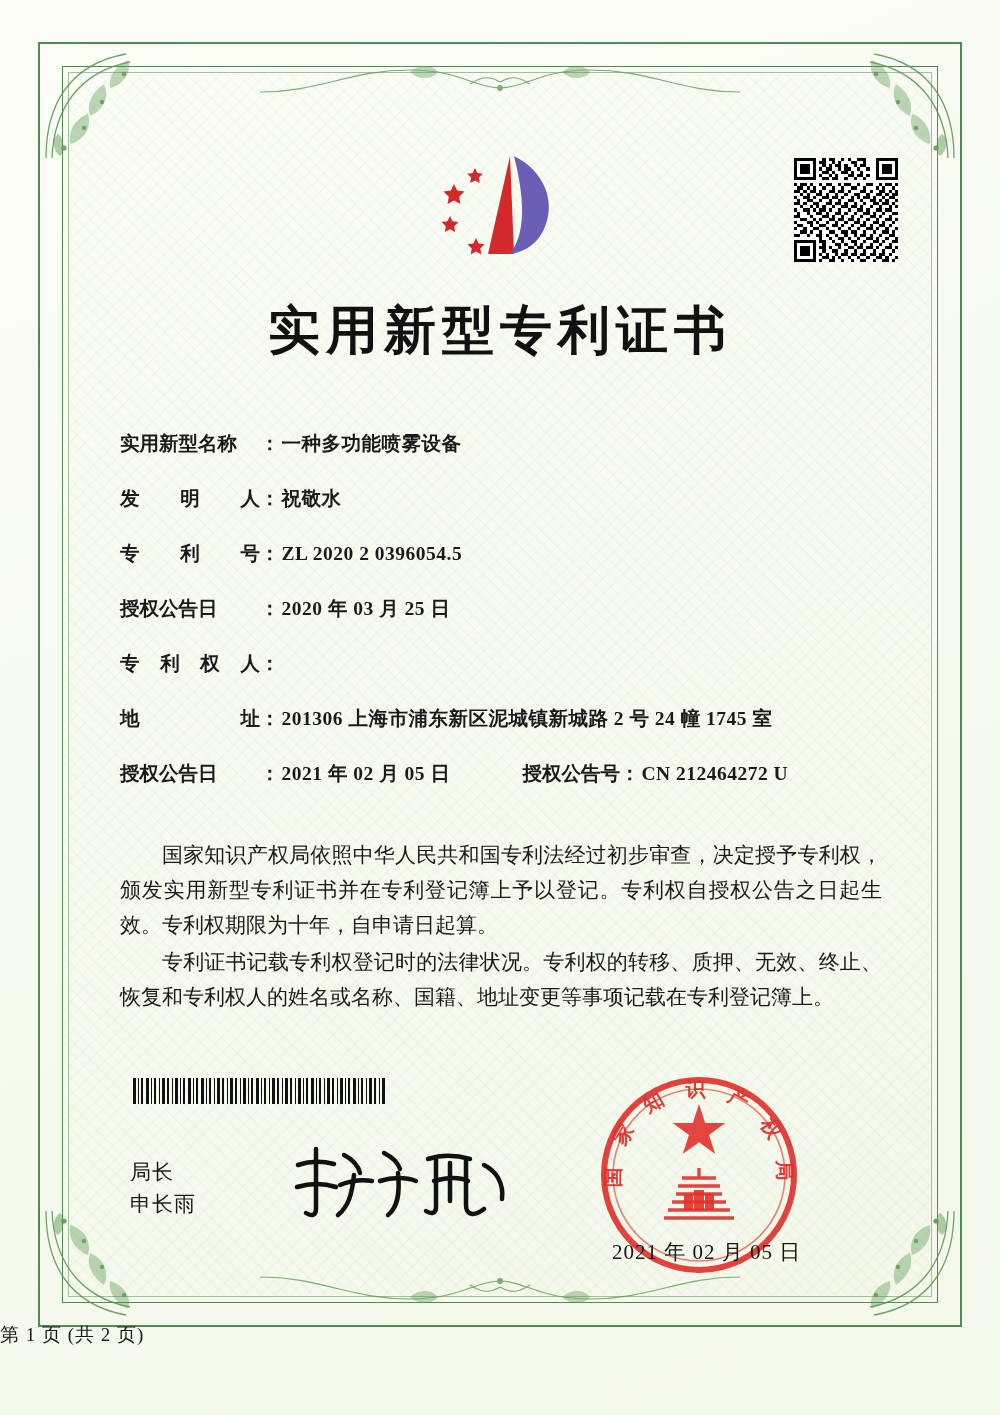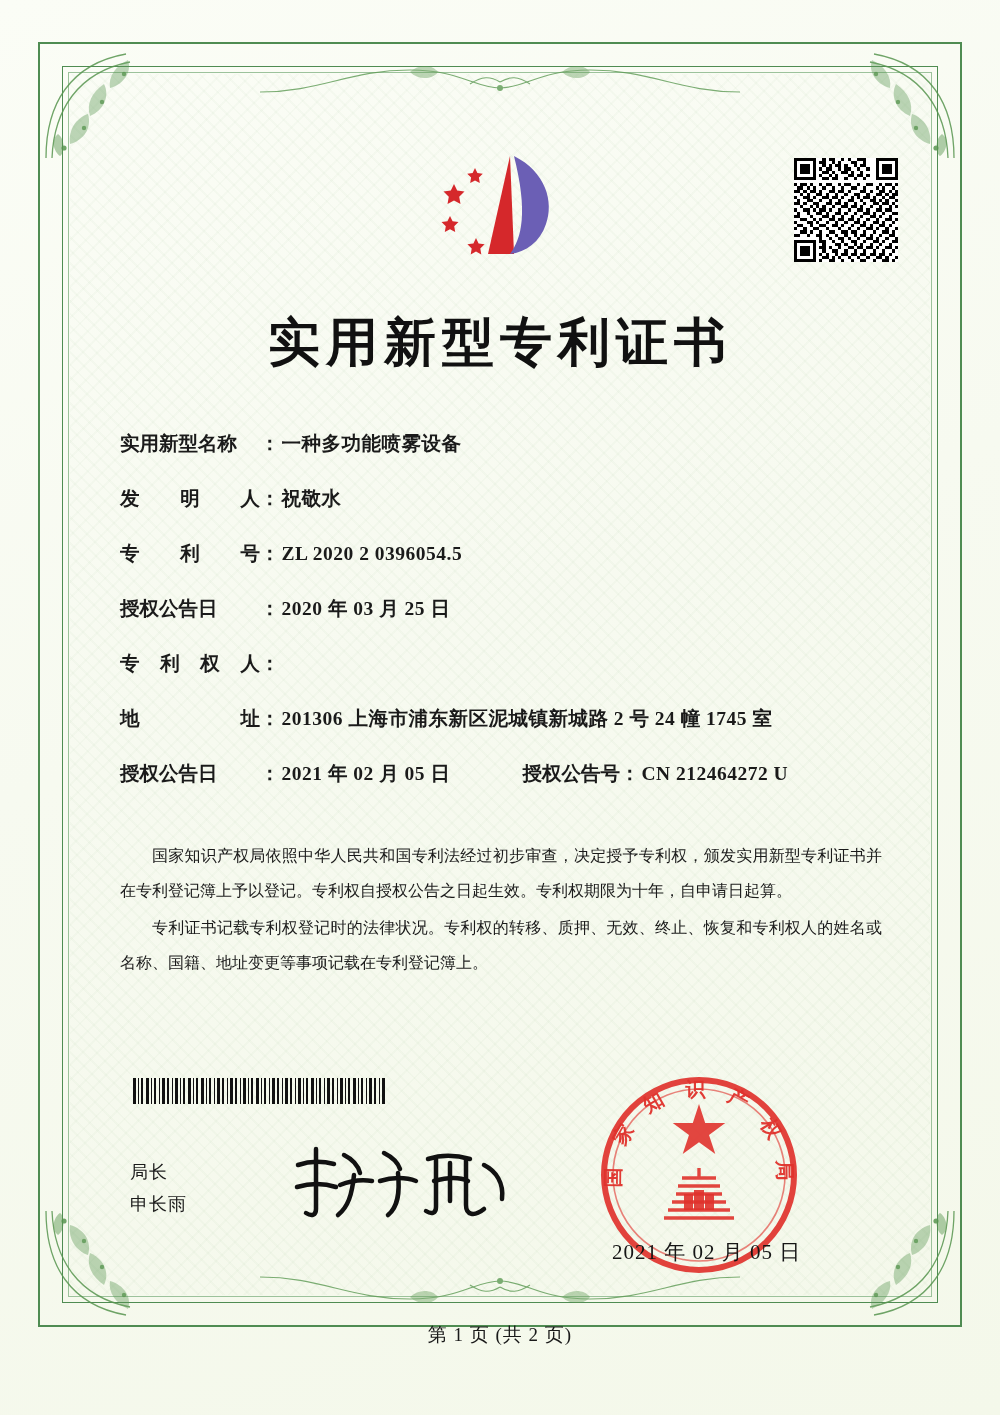--- a/index.html
+++ b/index.html
@@ -115,21 +115,21 @@
     top: 158px;
     width: 104px;
     height: 104px;
   }
   .qr svg { width: 100%; height: 100%; display: block; }
 
   
   .title {
     position: absolute;
     left: 0; right: 0;
-    top: 308px;
+    top: 296px;
     text-align: center;
     font-size: 52px;
     font-weight: bold;
     letter-spacing: 6px;
     font-family: "DejaVu Serif", "Liberation Serif", serif;
     color: #111;
   }
 
   
   .fields {
@@ -163,21 +163,21 @@
     margin-left: 72px;
     text-align: center;
   }
 
   
   .paras {
     position: absolute;
     left: 120px;
     top: 838px;
     width: 762px;
-    font-size: 16px;
+    font-size: 21px;
     line-height: 35px;
     text-align: justify;
   }
   .paras p {
     margin: 0 0 2px 0;
     text-indent: 2em;
   }
 
   
   .barcode {
@@ -187,21 +187,21 @@
     width: 252px;
     height: 26px;
   }
   .barcode svg { width: 100%; height: 100%; display: block; }
 
   
   .sig-block {
     position: absolute;
     left: 130px;
     top: 1156px;
-    font-size: 18px;
+    font-size: 21px;
     line-height: 32px;
     letter-spacing: 1px;
   }
   .signature {
     position: absolute;
     left: 288px;
     top: 1135px;
     width: 230px;
     height: 90px;
     color: #111;
@@ -225,21 +225,20 @@
     font-size: 21px;
     letter-spacing: 1px;
     color: #151515;
   }
 
   
   .page-num {
     position: absolute;
     left: 0; right: 0;
     top: 1322px;
-    text-align: center;
     font-size: 19px;
     letter-spacing: 1px;
   }
   .back-note {
     position: absolute;
     left: 0; right: 0;
     top: 1378px;
     text-align: center;
     font-size: 19px;
     letter-spacing: 1px;

